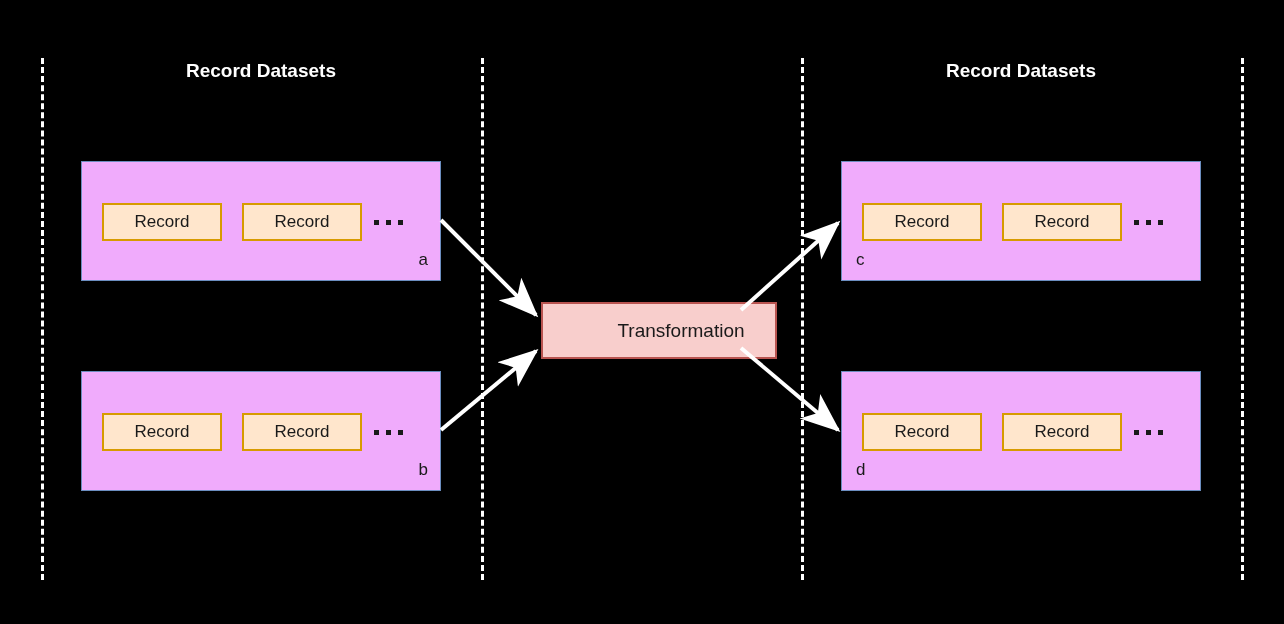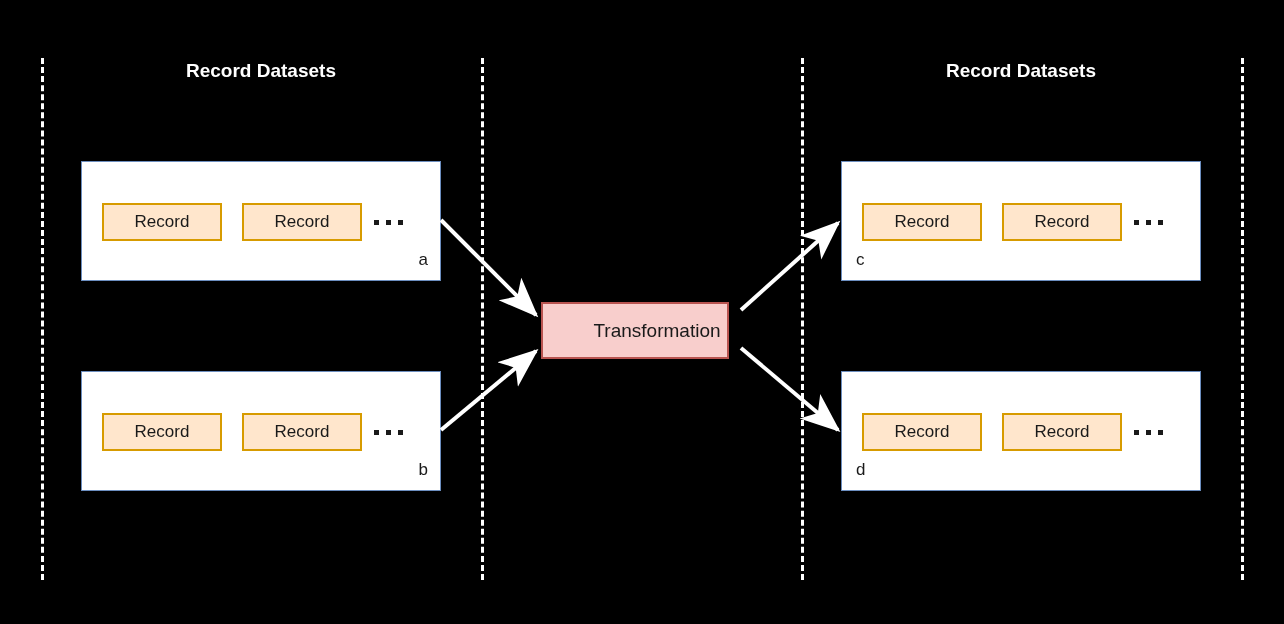--- a/index.html
+++ b/index.html
@@ -35,21 +35,21 @@
     font-weight: bold;
     white-space: nowrap;
     text-align: center;
   }
 
   
   .dataset {
     position: absolute;
     width: 360px;
     height: 120px;
-    background: #ffffff;
+    background: #f0abfc;
     border: 1px solid #6c8ebf;
     box-sizing: border-box;
   }
   .record-row {
     position: absolute;
     top: 41px;
     left: 20px;
     display: flex;
     align-items: center;
     gap: 0px;
@@ -89,21 +89,21 @@
     white-space: nowrap;
   }
   .ds-label.right { right: 12px; bottom: 12px; }
   .ds-label.left  { left: 14px;  bottom: 12px; }
 
   
   #transformation {
     position: absolute;
     left: 541px;
     top: 302px;
-    width: 188px;
+    width: 236px;
     height: 57px;
     background: #f8cecc;
     border: 2px solid #b85450;
     box-sizing: border-box;
     display: flex;
     align-items: center;
     justify-content: center;
     color: #1a1a1a;
     font-size: 19px;
     white-space: nowrap;

